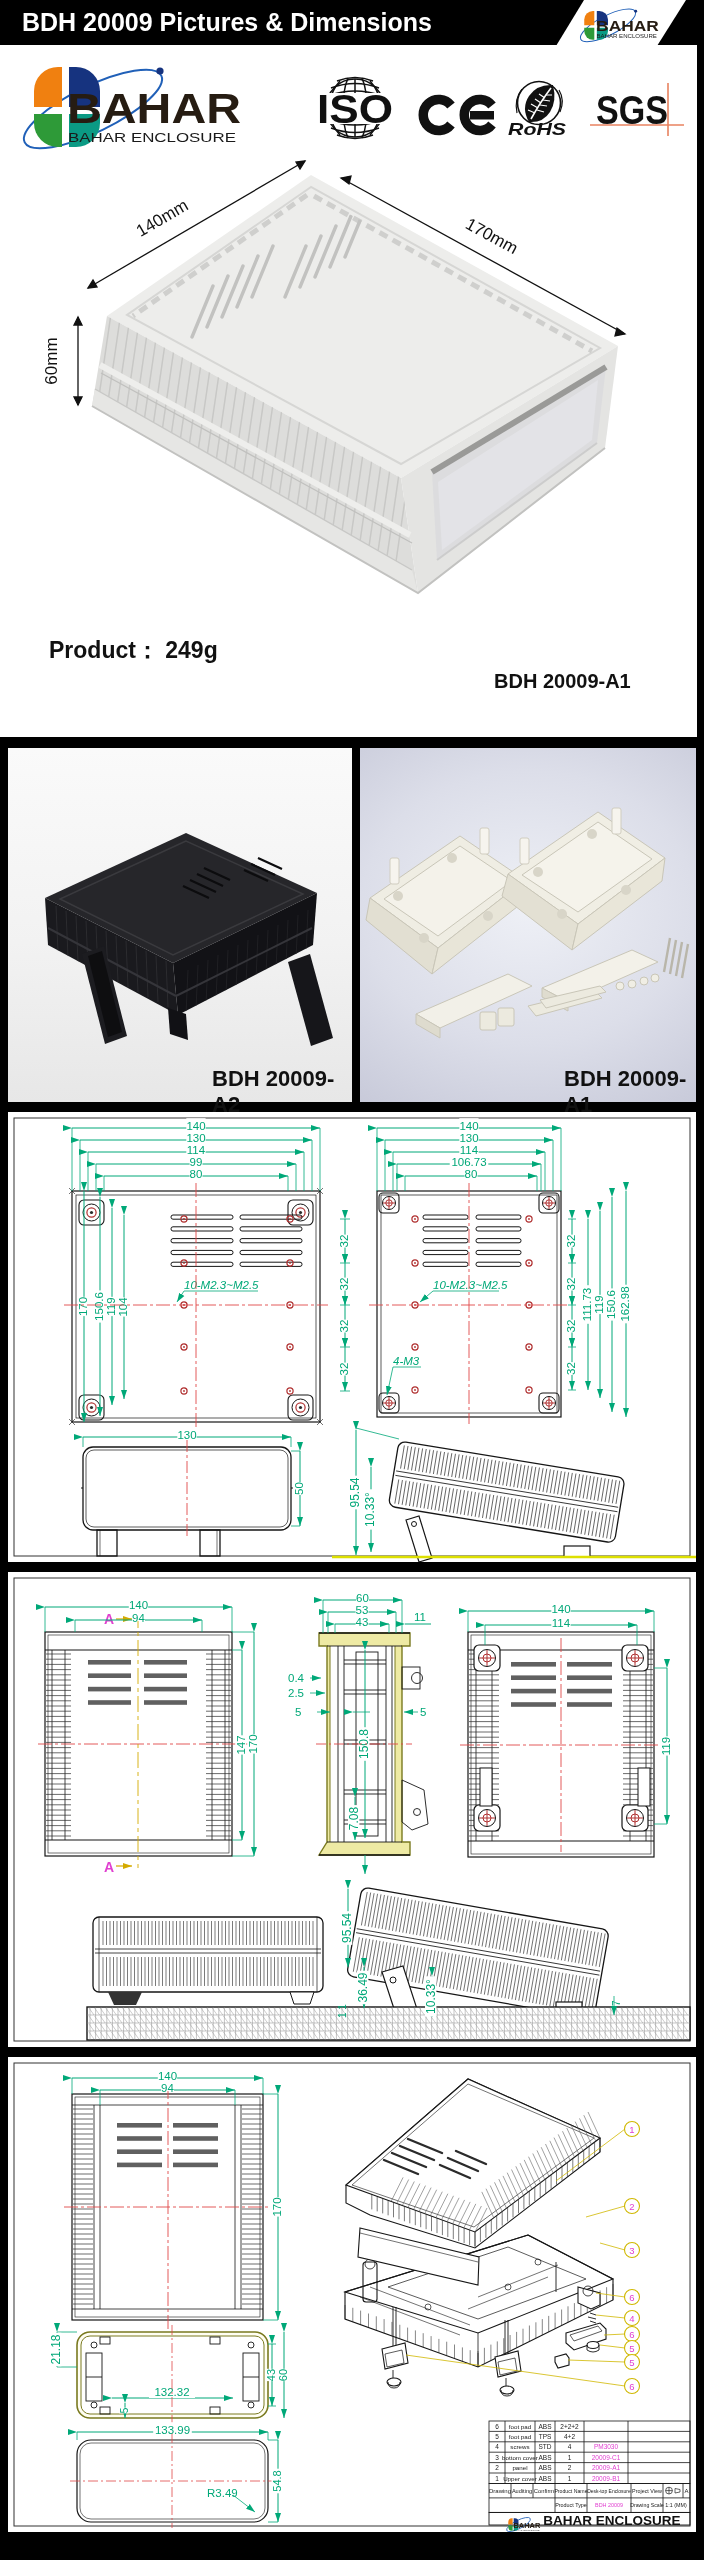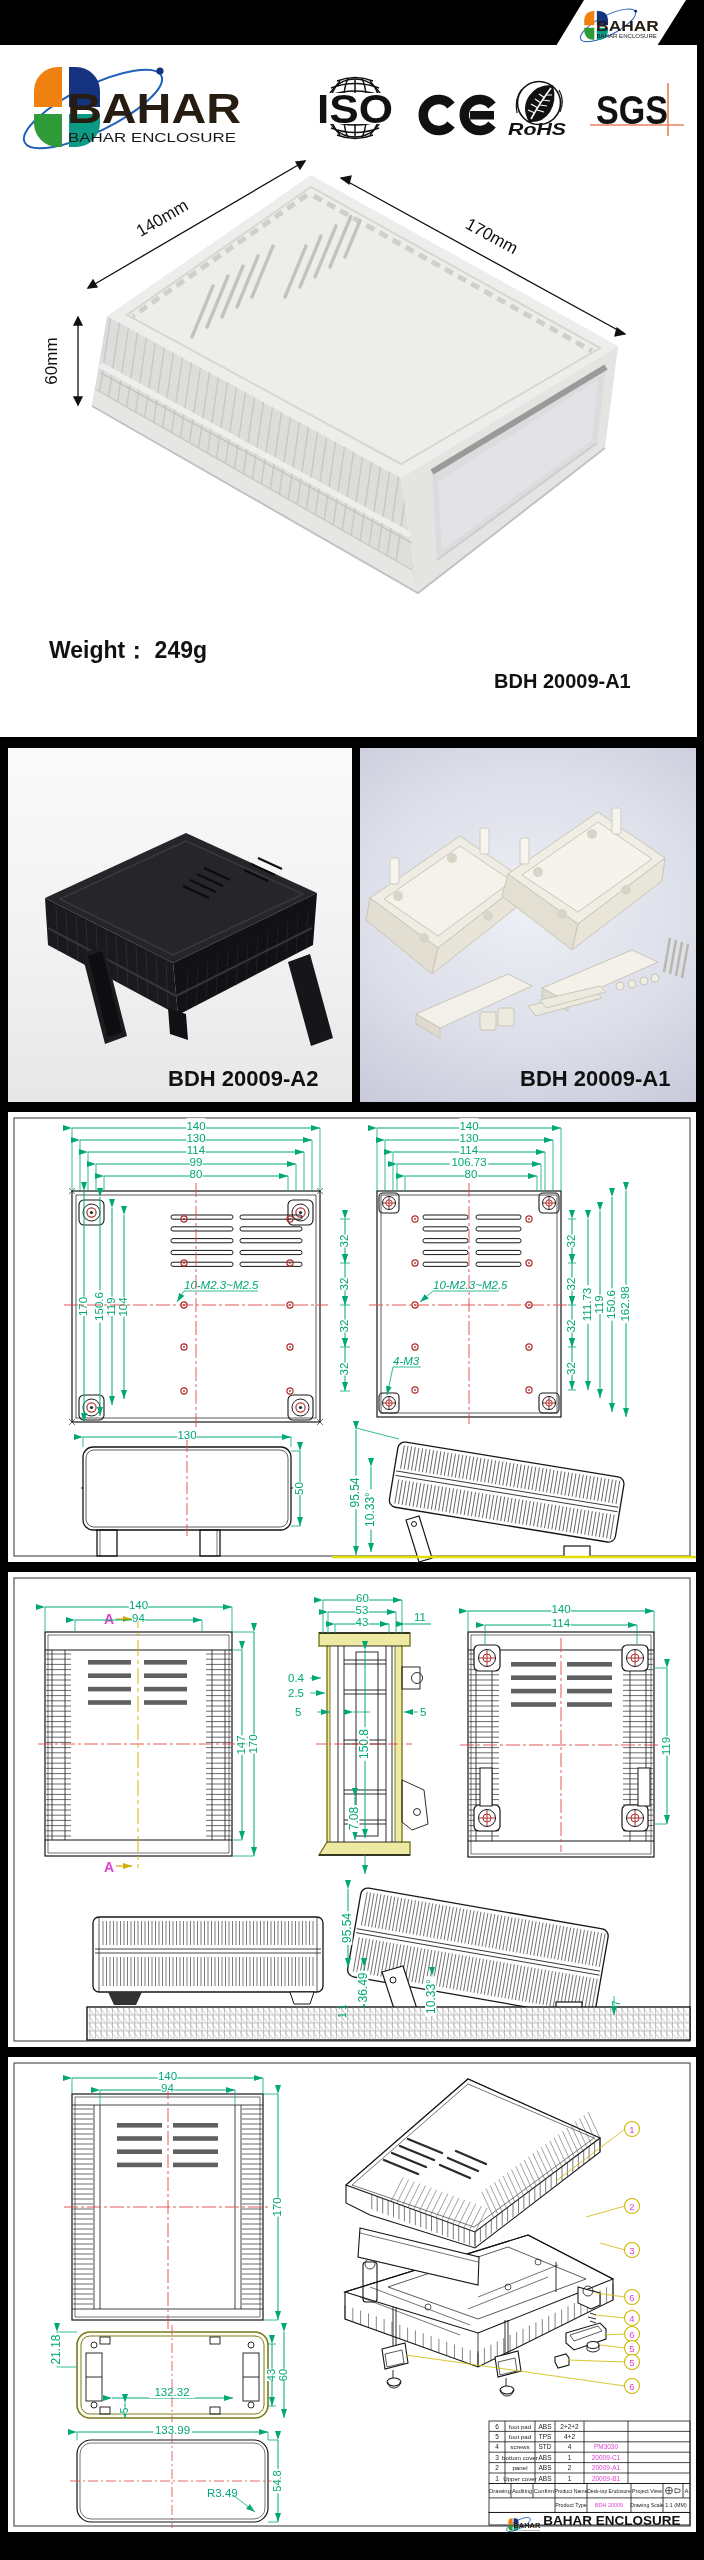--- a/index.html
+++ b/index.html
@@ -3,30 +3,31 @@
 <meta charset="utf-8">
 <style>
   html,body{margin:0;padding:0;}
   body{width:704px;height:2560px;background:#000;position:relative;font-family:"Liberation Sans",sans-serif;overflow:hidden;}
   .abs{position:absolute;}
   #header{left:0;top:0;width:704px;height:45px;background:#000;}
   #header .title{position:absolute;left:22px;top:8px;color:#fff;font-size:25px;font-weight:bold;letter-spacing:0px;}
   #sec1{left:0;top:45px;width:697px;height:692px;background:#fff;}
   #photoL{left:8px;top:748px;width:344px;height:354px;background:linear-gradient(180deg,#fafafa 0%,#f2f2f2 55%,#e7e7e7 100%);}
   #photoR{left:360px;top:748px;width:336px;height:354px;background:radial-gradient(ellipse 90% 70% at 50% 45%,#eef0f6 0%,#dcdee9 55%,#c6c8d8 100%);}
-  .plabel{position:absolute;font-size:22px;font-weight:bold;color:#111;}
+  .plabel{position:absolute;font-size:22px;font-weight:bold;color:#111;margin-left:44px;}
   .sheet{background:#fff;}
   #sheet1{left:8px;top:1112px;width:688px;height:450px;}
   #sheet2{left:8px;top:1572px;width:688px;height:475px;}
   #sheet3{left:8px;top:2057px;width:688px;height:475px;}
   svg{display:block;}
 </style>
 </head>
 <body>
   <div id="header" class="abs">
+    <div class="title">BDH 20009 Pictures &amp; Dimensions</div>
     <svg class="abs" style="left:540px;top:0" width="164" height="47" viewBox="0 0 164 47">
       <polygon points="44,0 146,0 117,46 16,46" fill="#fff"></polygon>
       <g transform="translate(32,3) scale(0.36)">
         <ellipse cx="100" cy="62" rx="85" ry="27" fill="none" stroke="#2060b8" stroke-width="2.8" transform="rotate(-27 100 62)"></ellipse>
         <circle cx="177" cy="23" r="4" fill="#16337f"></circle>
         <path d="M34,62 v-16 a24,24 0 0 1 24,-24 h4 v40 z" fill="#f08010"></path>
         <path d="M69,22 h7 a24,24 0 0 1 24,24 v16 h-31 z" fill="#16337f"></path>
         <path d="M34,69 h28 v33 h-4 a24,24 0 0 1 -24,-24 z" fill="#2e9a38"></path>
         <path d="M69,69 h31 v9 a24,24 0 0 1 -24,24 h-7 z" fill="#0b9a84"></path>
         <text x="67" y="78" font-size="42" font-weight="bold" fill="#261c12" textLength="174" lengthAdjust="spacingAndGlyphs">BAHAR</text>
@@ -132,21 +133,21 @@
         <polygon points="341,133 349,139 351,131"></polygon>
         <polygon points="625,289 617,283 615,291"></polygon>
         <path d="M78,272 L78,360" fill="none"></path>
         <polygon points="78,272 74,280 82,280"></polygon>
         <polygon points="78,360 74,352 82,352"></polygon>
       </g>
       <text x="165" y="178" font-size="17" fill="#111" transform="rotate(-30.3 165 178)" text-anchor="middle">140mm</text>
       <text x="489" y="196" font-size="17" fill="#111" transform="rotate(28.7 489 196)" text-anchor="middle">170mm</text>
       <text x="57" y="316" font-size="17" fill="#111" transform="rotate(-90 57 316)" text-anchor="middle">60mm</text>
     </svg>
-    <div class="abs" style="left:49px;top:590px;font-size:23px;font-weight:bold;color:#111;">Weight： 249g</div>
+    <div class="abs" style="left:49px;top:590px;font-size:23px;font-weight:bold;color:#111;">Product： 249g</div>
     <div class="abs" style="left:494px;top:625px;font-size:20px;font-weight:bold;color:#111;">BDH 20009-A1</div>
   </div>
 
   <div id="photoL" class="abs">
     <svg class="abs" style="left:0;top:0" width="344" height="354" viewBox="0 0 344 354" id="photoLsvg">
 
       <g>
         <polygon points="178,85 37,150 165,215 309,145" fill="#26262a"></polygon>
         <polygon points="37,150 40,197 170,267 165,215" fill="#1a1a1e"></polygon>
         <polygon points="165,215 309,145 305,197 170,267" fill="#121216"></polygon>

